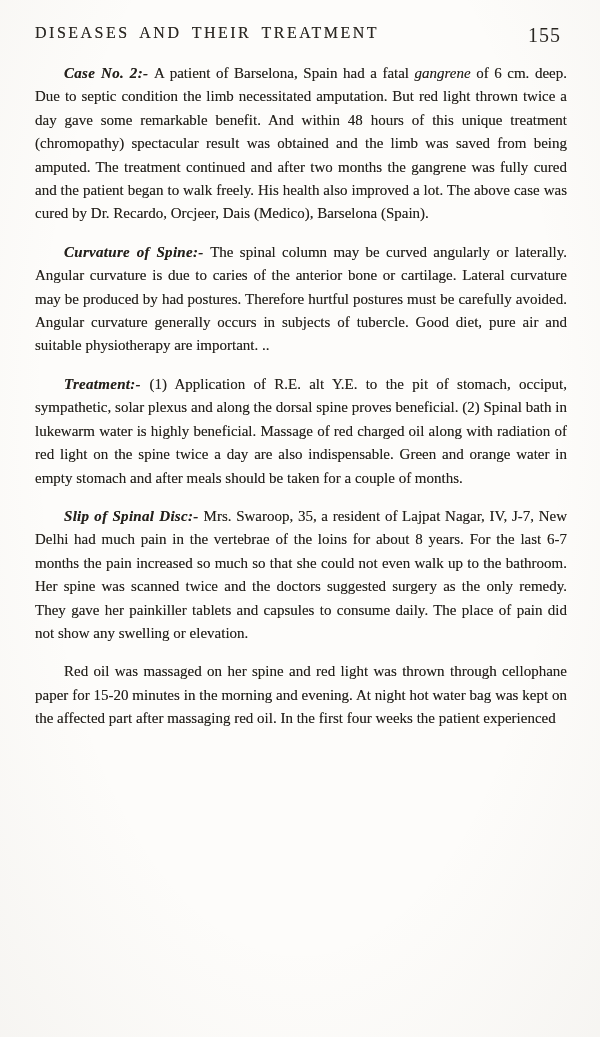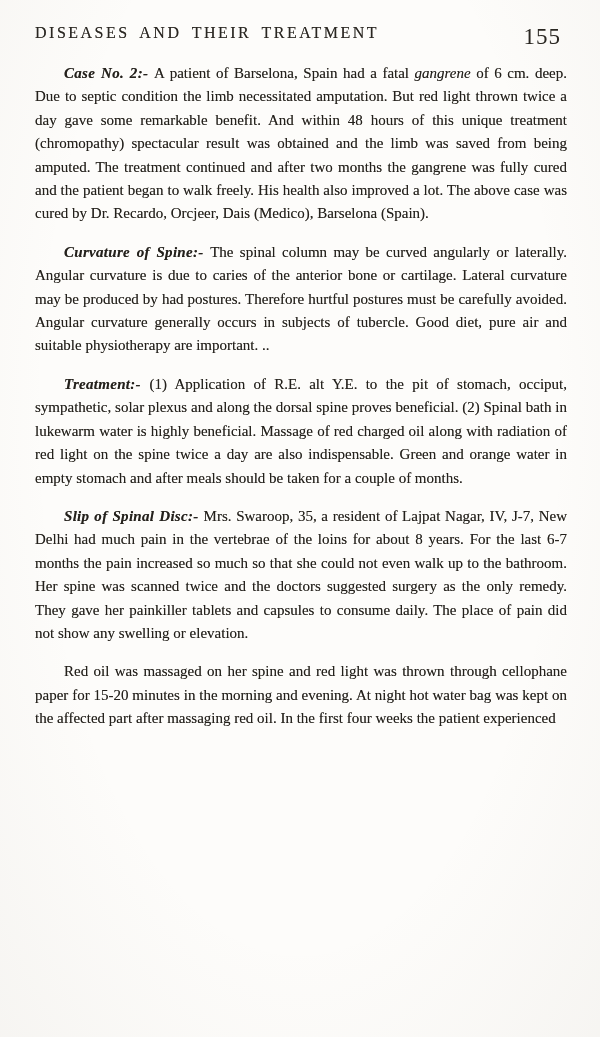--- a/index.html
+++ b/index.html
@@ -33,21 +33,21 @@
     font-size: 16px;
     letter-spacing: 2.5px;
     word-spacing: 4px;
     color: #2a2722;
     text-shadow: 0 0 0.6px rgba(40,35,30,0.55);
   }
   .page-number {
     position: absolute;
     right: 6px;
     top: 0;
-    font-size: 23px;
+    font-size: 20px;
     color: #2a2722;
     letter-spacing: 1px;
   }
   .page-body {
     filter: blur(0.25px);
   }
   .page-body p {
     margin: 0 0 15px 0;
     font-size: 15px;
     line-height: 23.4px;

